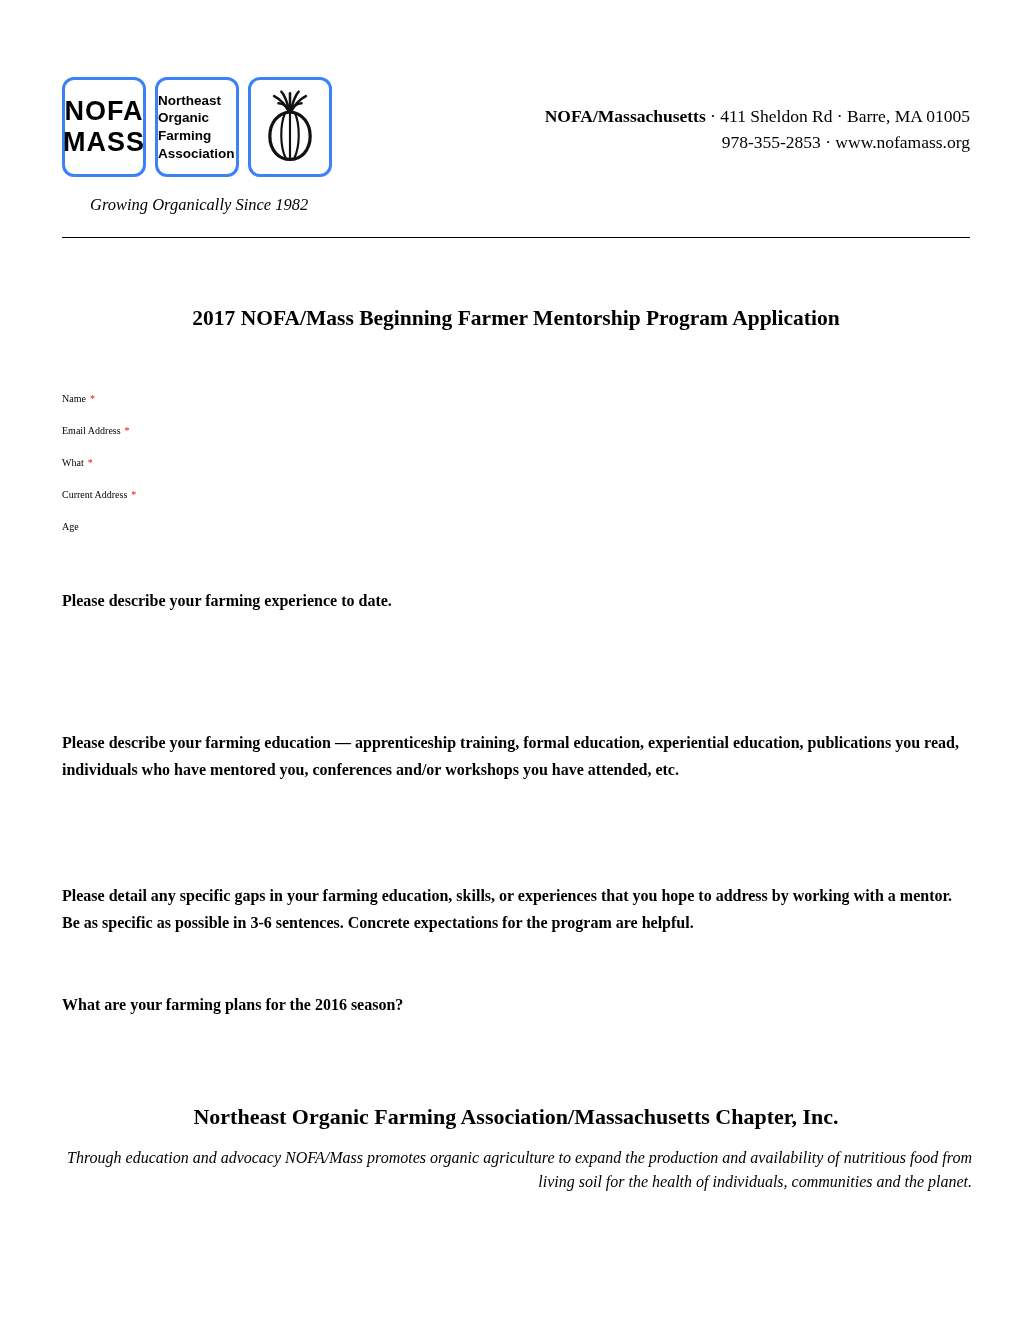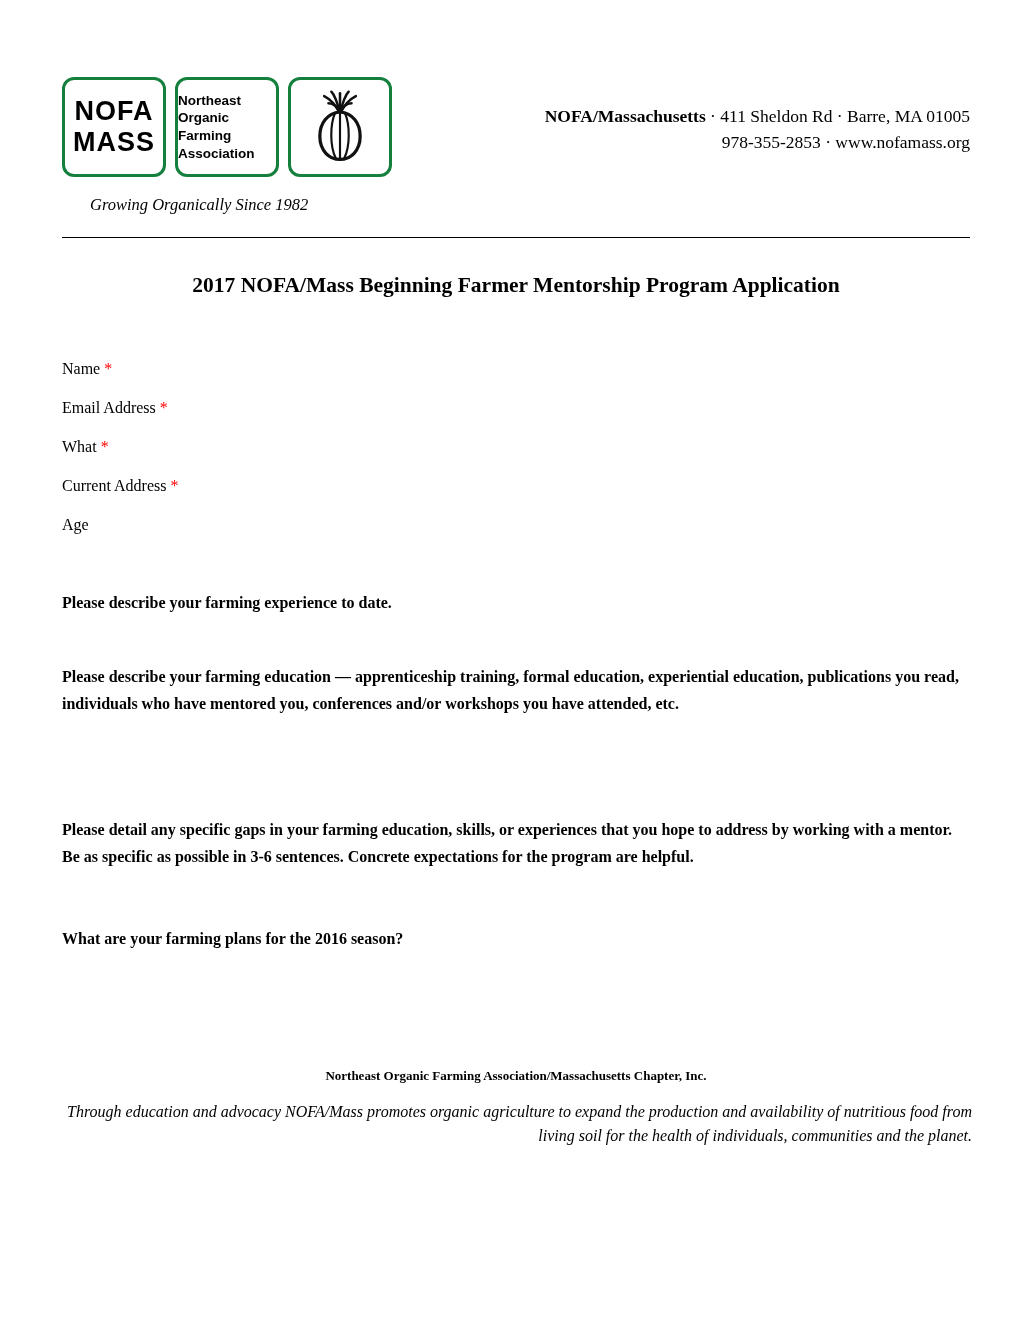--- a/index.html
+++ b/index.html
@@ -11,50 +11,50 @@
     color: #000000;
     font-family: "Liberation Serif", serif;
     padding: 77px 50px 0 62px;
     overflow: hidden;
     position: relative;
   }
   
   .header-row { display: flex; justify-content: space-between; align-items: flex-start; }
   .logo-boxes { display: flex; }
   .logo-box {
-    width: 104px; height: 100px;
-    border: 3px solid #15803d;
+    width: 84px; height: 100px;
+    border: 3px solid #3b82f6;
     border-radius: 12px;
     margin-right: 9px;
     display: flex; align-items: center; justify-content: center;
     background: #ffffff;
   }
   .logo-nofa { flex-direction: column; font-family: "Liberation Sans", sans-serif; font-weight: bold; font-size: 27px; line-height: 1.15; letter-spacing: 1px; }
   .logo-text { flex-direction: column; align-items: flex-start; padding-left: 0; font-family: "Liberation Sans", sans-serif; font-weight: bold; font-size: 13.5px; line-height: 1.3; }
   .logo-onion svg { display: block; }
   .header-contact { text-align: right; font-size: 17.5px; line-height: 1.5; margin-top: 26px; margin-left: 8px; }
   .header-contact b { font-weight: bold; }
   .tagline { font-style: italic; font-size: 16.5px; margin: 18px 0 0 28px; }
   .divider { border: none; border-top: 1px solid #000000; margin-top: 22px; }
   
-  .doc-title { margin-top: 35px; text-align: center; font-size: 21.5px; font-weight: bold; }
+  .doc-title { margin-top: 68px; text-align: center; font-size: 21.5px; font-weight: bold; }
   .doc-subtitle { margin-top: 7px; text-align: center; font-size: 17.5px; font-weight: bold; }
   .email-link { color: var(--link, #0000EE); text-decoration: underline; font-weight: bold; }
   
   .fields { margin-top: 62px; }
-  .field { font-size: 16px; margin-bottom: 21px; }
+  .field { font-size: 10px; margin-bottom: 21px; }
   .star { color: var(--required, #FF0000); margin-left: 4px; }
   
   .question { font-weight: bold; font-size: 16px; line-height: 1.65; }
   .q1 { margin-top: 56px; }
-  .q2 { margin-top: 48px; }
+  .q2 { margin-top: 116px; }
   .q3 { margin-top: 100px; }
   .q4 { margin-top: 56px; }
   
-  .footer-org { margin-top: 116px; text-align: center; font-weight: bold; font-size: 13px; }
+  .footer-org { margin-top: 86px; text-align: center; font-weight: bold; font-size: 22px; }
   .footer-mission { margin-top: 16px; text-align: right; font-style: italic; font-size: 16px; line-height: 1.5; width: 910px; margin-left: auto; margin-right: auto; }
 </style>
 </head>
 <body>
 
 <div class="page">
 
   <div class="header-row">
     <div class="logo-boxes">
       <div class="logo-box logo-nofa">

